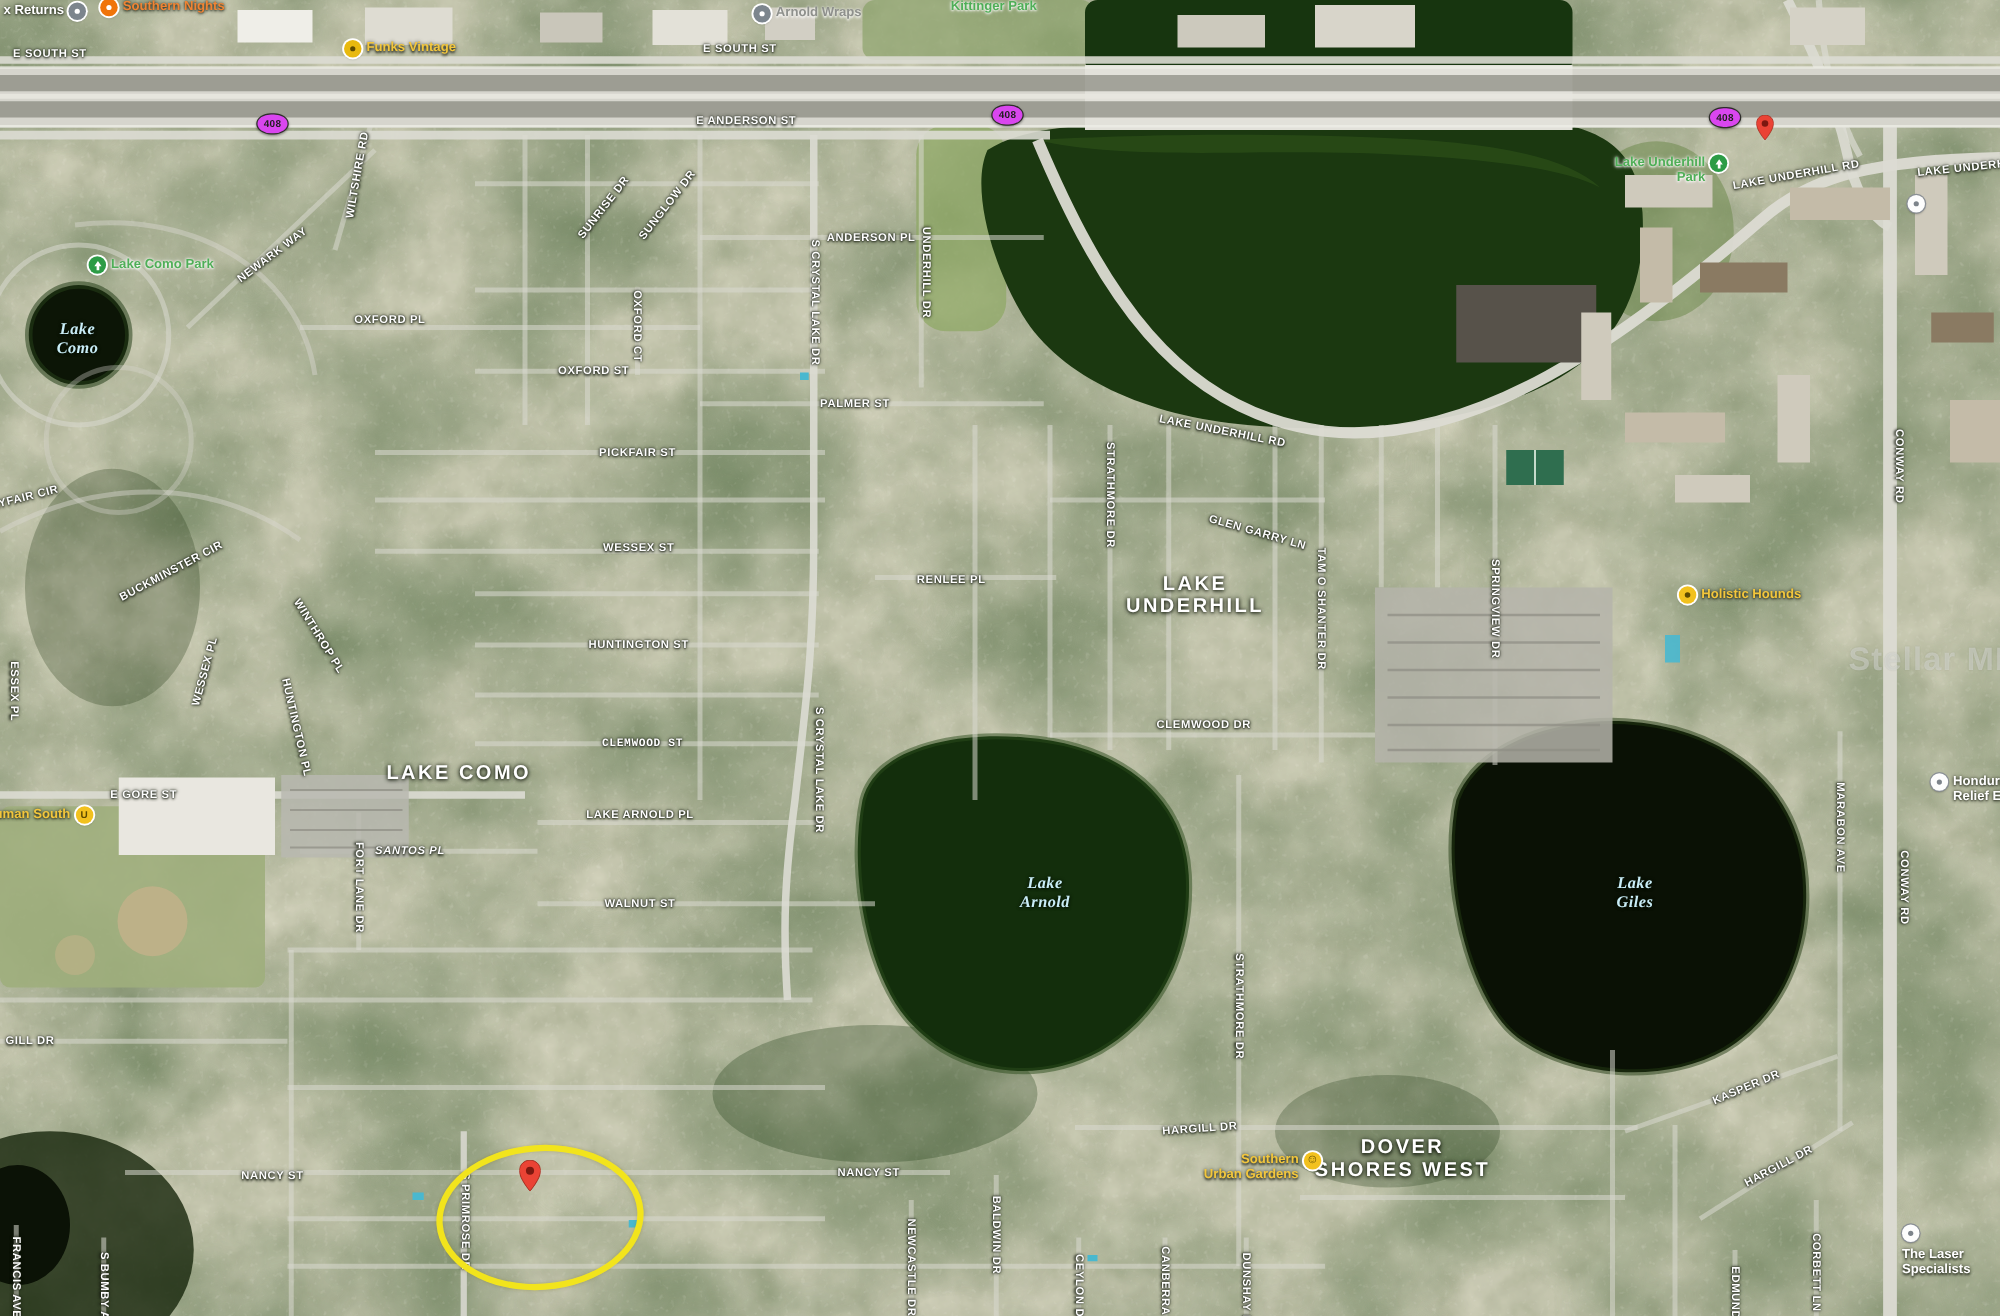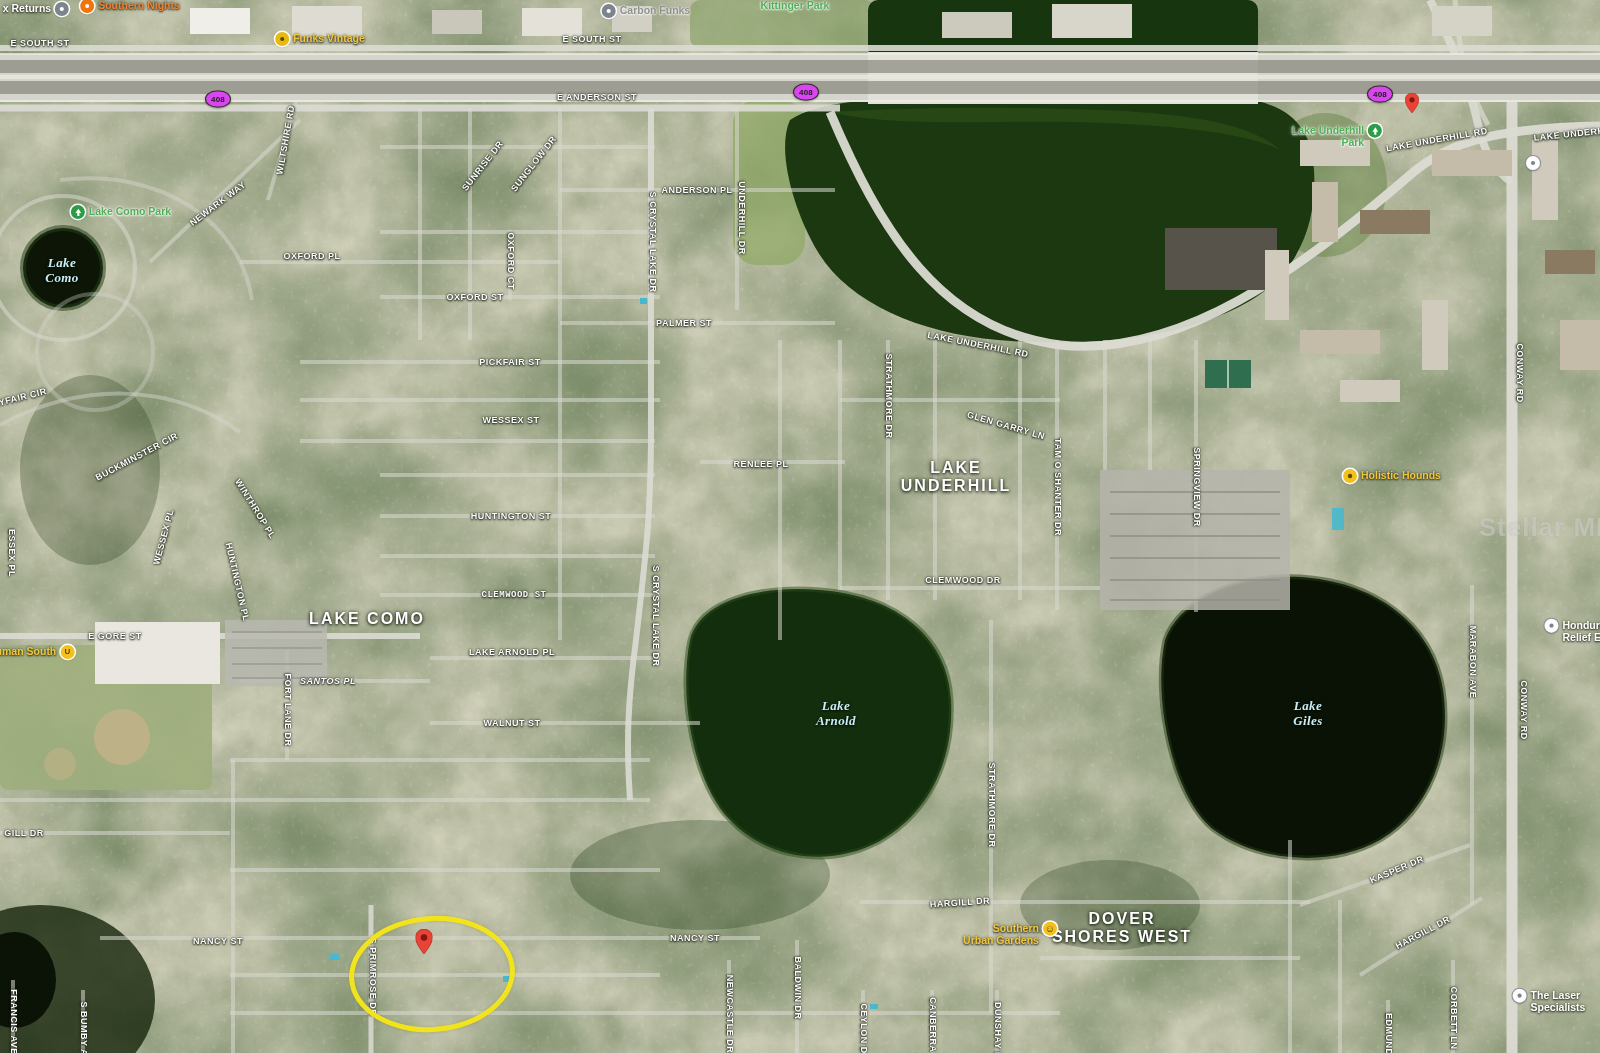--- a/index.html
+++ b/index.html
@@ -281,21 +281,21 @@
       <div class="road-lbl" style="--r: 0deg; left: 475px; top: 297px;">OXFORD ST</div>
       <div class="road-lbl" style="--r: 0deg; left: 684px; top: 323px;">PALMER ST</div>
       <div class="road-lbl" style="--r: 0deg; left: 510px; top: 362px;">PICKFAIR ST</div>
       <div class="road-lbl" style="--r: -52deg; left: 483px; top: 166px;">SUNRISE DR</div>
       <div class="road-lbl" style="--r: -52deg; left: 534px; top: 164px;">SUNGLOW DR</div>
       <div class="road-lbl" style="--r: -37deg; left: 218px; top: 204px;">NEWARK WAY</div>
       <div class="road-lbl" style="--r: -80deg; left: 286px; top: 140px;">WILTSHIRE RD</div>
       <div class="road-lbl" style="--r: 0deg; left: 312px; top: 256px;">OXFORD PL</div>
       <div class="road-lbl" style="--r: -14deg; left: 16px; top: 399px;">MAYFAIR CIR</div>
       <div class="road-lbl" style="--r: -28deg; left: 137px; top: 457px;">BUCKMINSTER CIR</div>
-      <div class="road-lbl" style="--r: 0deg; left: 511px; top: 420px;">WESSEX ST</div>
+      <div class="road-lbl" style="--r: 0deg; left: 511px; top: 438px;">WESSEX ST</div>
       <div class="road-lbl" style="--r: -75deg; left: 164px; top: 537px;">WESSEX PL</div>
       <div class="road-lbl" style="--r: 58deg; left: 255px; top: 509px;">WINTHROP PL</div>
       <div class="road-lbl" style="--r: 77deg; left: 237px; top: 582px;">HUNTINGTON PL</div>
       <div class="road-lbl" style="--r: 0deg; left: 511px; top: 516px;">HUNTINGTON ST</div>
       <div class="road-lbl" style="--r: 90deg; left: 11px; top: 553px;">ESSEX PL</div>
       <div class="road-lbl" style="--r: 0deg; left: 514px; top: 595px; font-family: Liberation Mono, monospace;">CLEMWOOD ST</div>
       <div class="road-lbl" style="--r: 0deg; left: 115px; top: 636px;">E GORE ST</div>
       <div class="road-lbl" style="--r: 0deg; left: 761px; top: 464px;">RENLEE PL</div>
       <div class="road-lbl" style="--r: 16deg; left: 1006px; top: 426px;">GLEN GARRY LN</div>
       <div class="road-lbl" style="--r: 90deg; left: 888px; top: 396px;">STRATHMORE DR</div>
@@ -361,21 +361,21 @@
           </svg>
         </span>
         <div class="poi-text c-yellow">Funks Vintage</div>
       </div>
       <div class="poi" style="left: 646px; top: 11px;">
         <span class="poi-ic ic-gray">
           <svg width="8" height="8" viewBox="0 0 10 10">
             <circle cx="5" cy="5" r="2.6" fill="#fff"></circle>
           </svg>
         </span>
-        <div class="poi-text c-gray">Carbon Funks</div>
+        <div class="poi-text c-gray">Arnold Wraps</div>
       </div>
       <div class="poi" style="left: 795px; top: 5px;">
         <div class="poi-text c-green">Kittinger Park</div>
       </div>
       <div class="poi" style="left: 121px; top: 212px;">
         <span class="poi-ic ic-tree">
           <svg width="9" height="9" viewBox="0 0 10 10">
             <path d="M5 0.8 L8.2 5.6 H6.2 V9 H3.8 V5.6 H1.8 Z" fill="#fff"></path>
           </svg>
         </span>
@@ -409,21 +409,21 @@
       </div>
       <div class="poi" style="left: 1578px; top: 631px;">
         <span class="poi-ic ic-white">
           <svg width="8" height="8" viewBox="0 0 10 10">
             <circle cx="5" cy="5" r="2.6" fill="#7d848b"></circle>
           </svg>
         </span>
         <div class="poi-text c-white">Honduras
 Relief Eff</div>
       </div>
-      <div class="poi" style="left: 1549px; top: 1001px;">
+      <div class="poi" style="left: 1549px; top: 1001px; flex-direction: column;">
         <span class="poi-ic ic-white">
           <svg width="8" height="8" viewBox="0 0 10 10">
             <circle cx="5" cy="5" r="2.6" fill="#7d848b"></circle>
           </svg>
         </span>
         <div class="poi-text c-white">The Laser
 Specialists</div>
       </div>
       <div class="poi" style="left: 1533px; top: 163px;">
         <span class="poi-ic ic-white">

